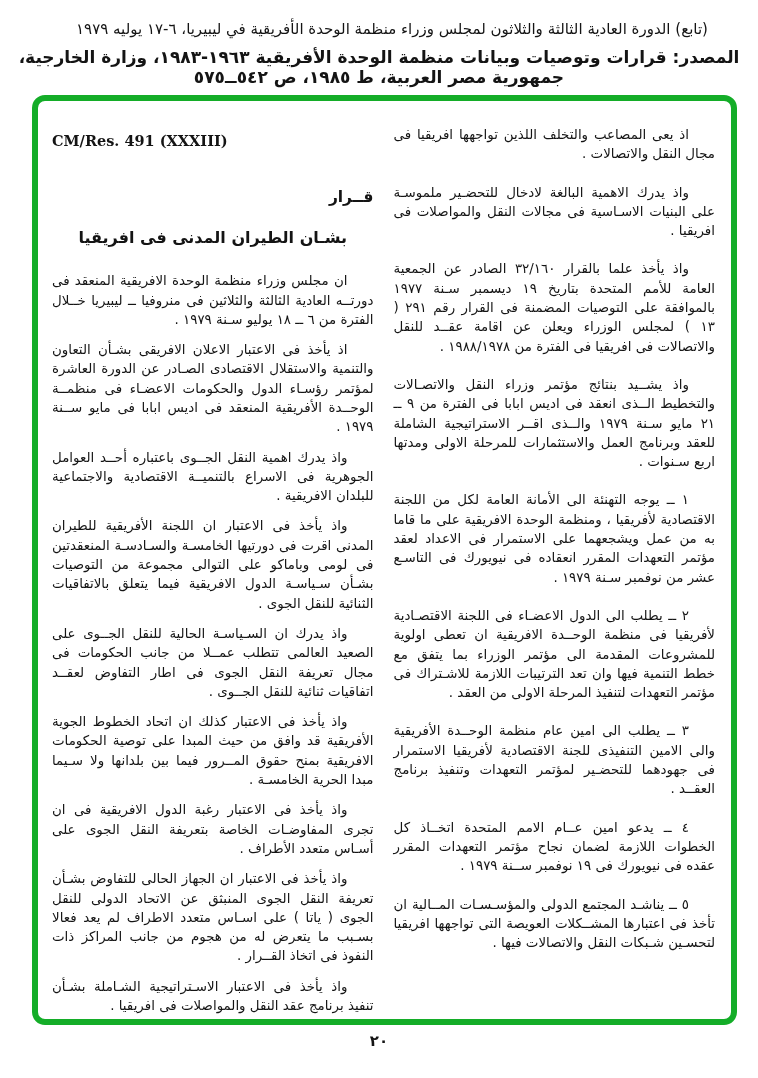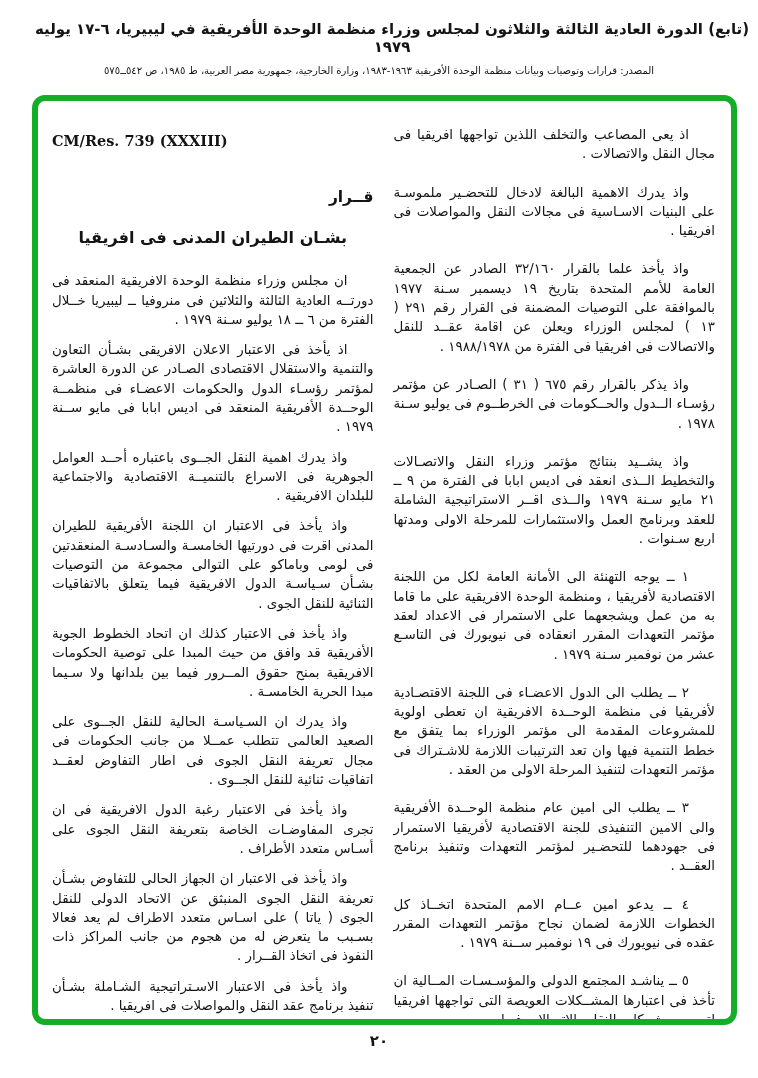--- a/index.html
+++ b/index.html
@@ -16,27 +16,27 @@
     overflow: hidden;
   }
   
   .page-header {
     text-align: center;
     padding-top: 20px;
     direction: rtl;
   }
   .header-session {
     font-size: 15px;
-    font-weight: bold;
+    font-weight: normal;
     letter-spacing: 0.2px;
     margin-left: 26px;
   }
   .header-source {
-    font-size: 10px;
-    font-weight: normal;
+    font-size: 17px;
+    font-weight: bold;
     margin-top: 9px;
   }
   
   .content-box {
     position: absolute;
     left: 32px;
     top: 95px;
     width: 705px;
     height: 930px;
     box-sizing: border-box;
@@ -108,40 +108,39 @@
   <div class="header-source">المصدر: قرارات وتوصيات وبيانات منظمة الوحدة الأفريقية ١٩٦٣-١٩٨٣، وزارة الخارجية، جمهورية مصر العربية، ط ١٩٨٥، ص ٥٤٢ــ٥٧٥</div>
 </header>
 
 <div class="content-box" style="border-color: rgb(20, 173, 40);">
   <div class="columns">
 
     <div class="col col-right">
         <p class="para">اذ يعى المصاعب والتخلف اللذين تواجهها افريقيا فى مجال النقل والاتصالات .</p>
         <p class="para">واذ يدرك الاهمية البالغة لادخال للتحضـير ملموسـة على البنيات الاسـاسية فى مجالات النقل والمواصلات فى افريقيا .</p>
         <p class="para">واذ يأخذ علما بالقرار ٣٢/١٦٠ الصادر عن الجمعية العامة للأمم المتحدة بتاريخ ١٩ ديسمبر سـنة ١٩٧٧ بالموافقة على التوصيات المضمنة فى القرار رقم ٢٩١ ( ١٣ ) لمجلس الوزراء ويعلن عن اقامة عقــد للنقل والاتصالات فى افريقيا فى الفترة من ١٩٨٨/١٩٧٨ .</p>
-        <p class="para">واذ يذكر بالقرار رقم ٦٧٥ ( ٣١ ) الصـادر عن مؤتمر رؤسـاء الــدول والحــكومات فى الخرطــوم فى يوليو سـنة ١٩٧٨ .</p>
         <p class="para">واذ يشــيد بنتائج مؤتمر وزراء النقل والاتصـالات والتخطيط الــذى انعقد فى اديس ابابا فى الفترة من ٩ ــ ٢١ مايو سـنة ١٩٧٩ والــذى اقــر الاستراتيجية الشاملة للعقد وبرنامج العمل والاستثمارات للمرحلة الاولى ومدتها اربع سـنوات .</p>
         <p class="para">١ ــ يوجه التهنئة الى الأمانة العامة لكل من اللجنة الاقتصادية لأفريقيا ، ومنظمة الوحدة الافريقية على ما قاما به من عمل ويشجعهما على الاستمرار فى الاعداد لعقد مؤتمر التعهدات المقرر انعقاده فى نيويورك فى التاسـع عشر من نوفمبر سـنة ١٩٧٩ .</p>
         <p class="para">٢ ــ يطلب الى الدول الاعضـاء فى اللجنة الاقتصـادية لأفريقيا فى منظمة الوحــدة الافريقية ان تعطى اولوية للمشروعات المقدمة الى مؤتمر الوزراء بما يتفق مع خطط التنمية فيها وان تعد الترتيبات اللازمة للاشـتراك فى مؤتمر التعهدات لتنفيذ المرحلة الاولى من العقد .</p>
         <p class="para">٣ ــ يطلب الى امين عام منظمة الوحــدة الأفريقية والى الامين التنفيذى للجنة الاقتصادية لأفريقيا الاستمرار فى جهودهما للتحضـير لمؤتمر التعهدات وتنفيذ برنامج العقــد .</p>
         <p class="para">٤ ــ يدعو امين عــام الامم المتحدة اتخــاذ كل الخطوات اللازمة لضمان نجاح مؤتمر التعهدات المقرر عقده فى نيويورك فى ١٩ نوفمبر ســنة ١٩٧٩ .</p>
         <p class="para">٥ ــ يناشـد المجتمع الدولى والمؤسـسـات المــالية ان تأخذ فى اعتبارها المشــكلات العويصة التى تواجهها افريقيا لتحسـين شـبكات النقل والاتصالات فيها .</p>
       </div>
 
     <div class="col col-left">
-      <div class="doc-ref">CM/Res. 739 (XXXIII)</div>
+      <div class="doc-ref">CM/Res. 491 (XXXIII)</div>
       <div class="doc-title">قــرار</div>
       <div class="doc-subtitle">بشـان الطيران المدنى فى افريقيا</div>
       <div>
           <p class="para">ان مجلس وزراء منظمة الوحدة الافريقية المنعقد فى دورتــه العادية الثالثة والثلاثين فى منروفيا ــ ليبيريا خــلال الفترة من ٦ ــ ١٨ يوليو سـنة ١٩٧٩ .</p>
           <p class="para">اذ يأخذ فى الاعتبار الاعلان الافريقى بشـأن التعاون والتنمية والاستقلال الاقتصادى الصـادر عن الدورة العاشرة لمؤتمر رؤسـاء الدول والحكومات الاعضـاء فى منظمــة الوحــدة الأفريقية المنعقد فى اديس ابابا فى مايو ســنة ١٩٧٩ .</p>
           <p class="para">واذ يدرك اهمية النقل الجــوى باعتباره أحــد العوامل الجوهرية فى الاسراع بالتنميــة الاقتصادية والاجتماعية للبلدان الافريقية .</p>
           <p class="para">واذ يأخذ فى الاعتبار ان اللجنة الأفريقية للطيران المدنى اقرت فى دورتيها الخامسـة والسـادسـة المنعقدتين فى لومى وباماكو على التوالى مجموعة من التوصيات بشـأن سـياسـة الدول الافريقية فيما يتعلق بالاتفاقيات الثنائية للنقل الجوى .</p>
+          <p class="para">واذ يدرك ان السـياسـة الحالية للنقل الجــوى على الصعيد العالمى تتطلب عمــلا من جانب الحكومات فى مجال تعريفة النقل الجوى فى اطار التفاوض لعقــد اتفاقيات ثنائية للنقل الجــوى .</p>
           <p class="para">واذ يأخذ فى الاعتبار كذلك ان اتحاد الخطوط الجوية الأفريقية قد وافق من حيث المبدا على توصية الحكومات الافريقية بمنح حقوق المــرور فيما بين بلدانها ولا سـيما مبدا الحرية الخامسـة .</p>
-          <p class="para">واذ يدرك ان السـياسـة الحالية للنقل الجــوى على الصعيد العالمى تتطلب عمــلا من جانب الحكومات فى مجال تعريفة النقل الجوى فى اطار التفاوض لعقــد اتفاقيات ثنائية للنقل الجــوى .</p>
           <p class="para">واذ يأخذ فى الاعتبار رغبة الدول الافريقية فى ان تجرى المفاوضـات الخاصة بتعريفة النقل الجوى على أسـاس متعدد الأطراف .</p>
           <p class="para">واذ يأخذ فى الاعتبار ان الجهاز الحالى للتفاوض بشـأن تعريفة النقل الجوى المنبثق عن الاتحاد الدولى للنقل الجوى ( ياتا ) على اسـاس متعدد الاطراف لم يعد فعالا بسـبب ما يتعرض له من هجوم من جانب المراكز ذات النفوذ فى اتخاذ القــرار .</p>
           <p class="para">واذ يأخذ فى الاعتبار الاسـتراتيجية الشـاملة بشـأن تنفيذ برنامج عقد النقل والمواصلات فى افريقيا .</p>
           <p class="para">١ ــ يأخذ علما بالقرارين الصـادرين عن مؤتمر وزراء</p>
         </div>
     </div>
 
   </div>
 </div>
 

